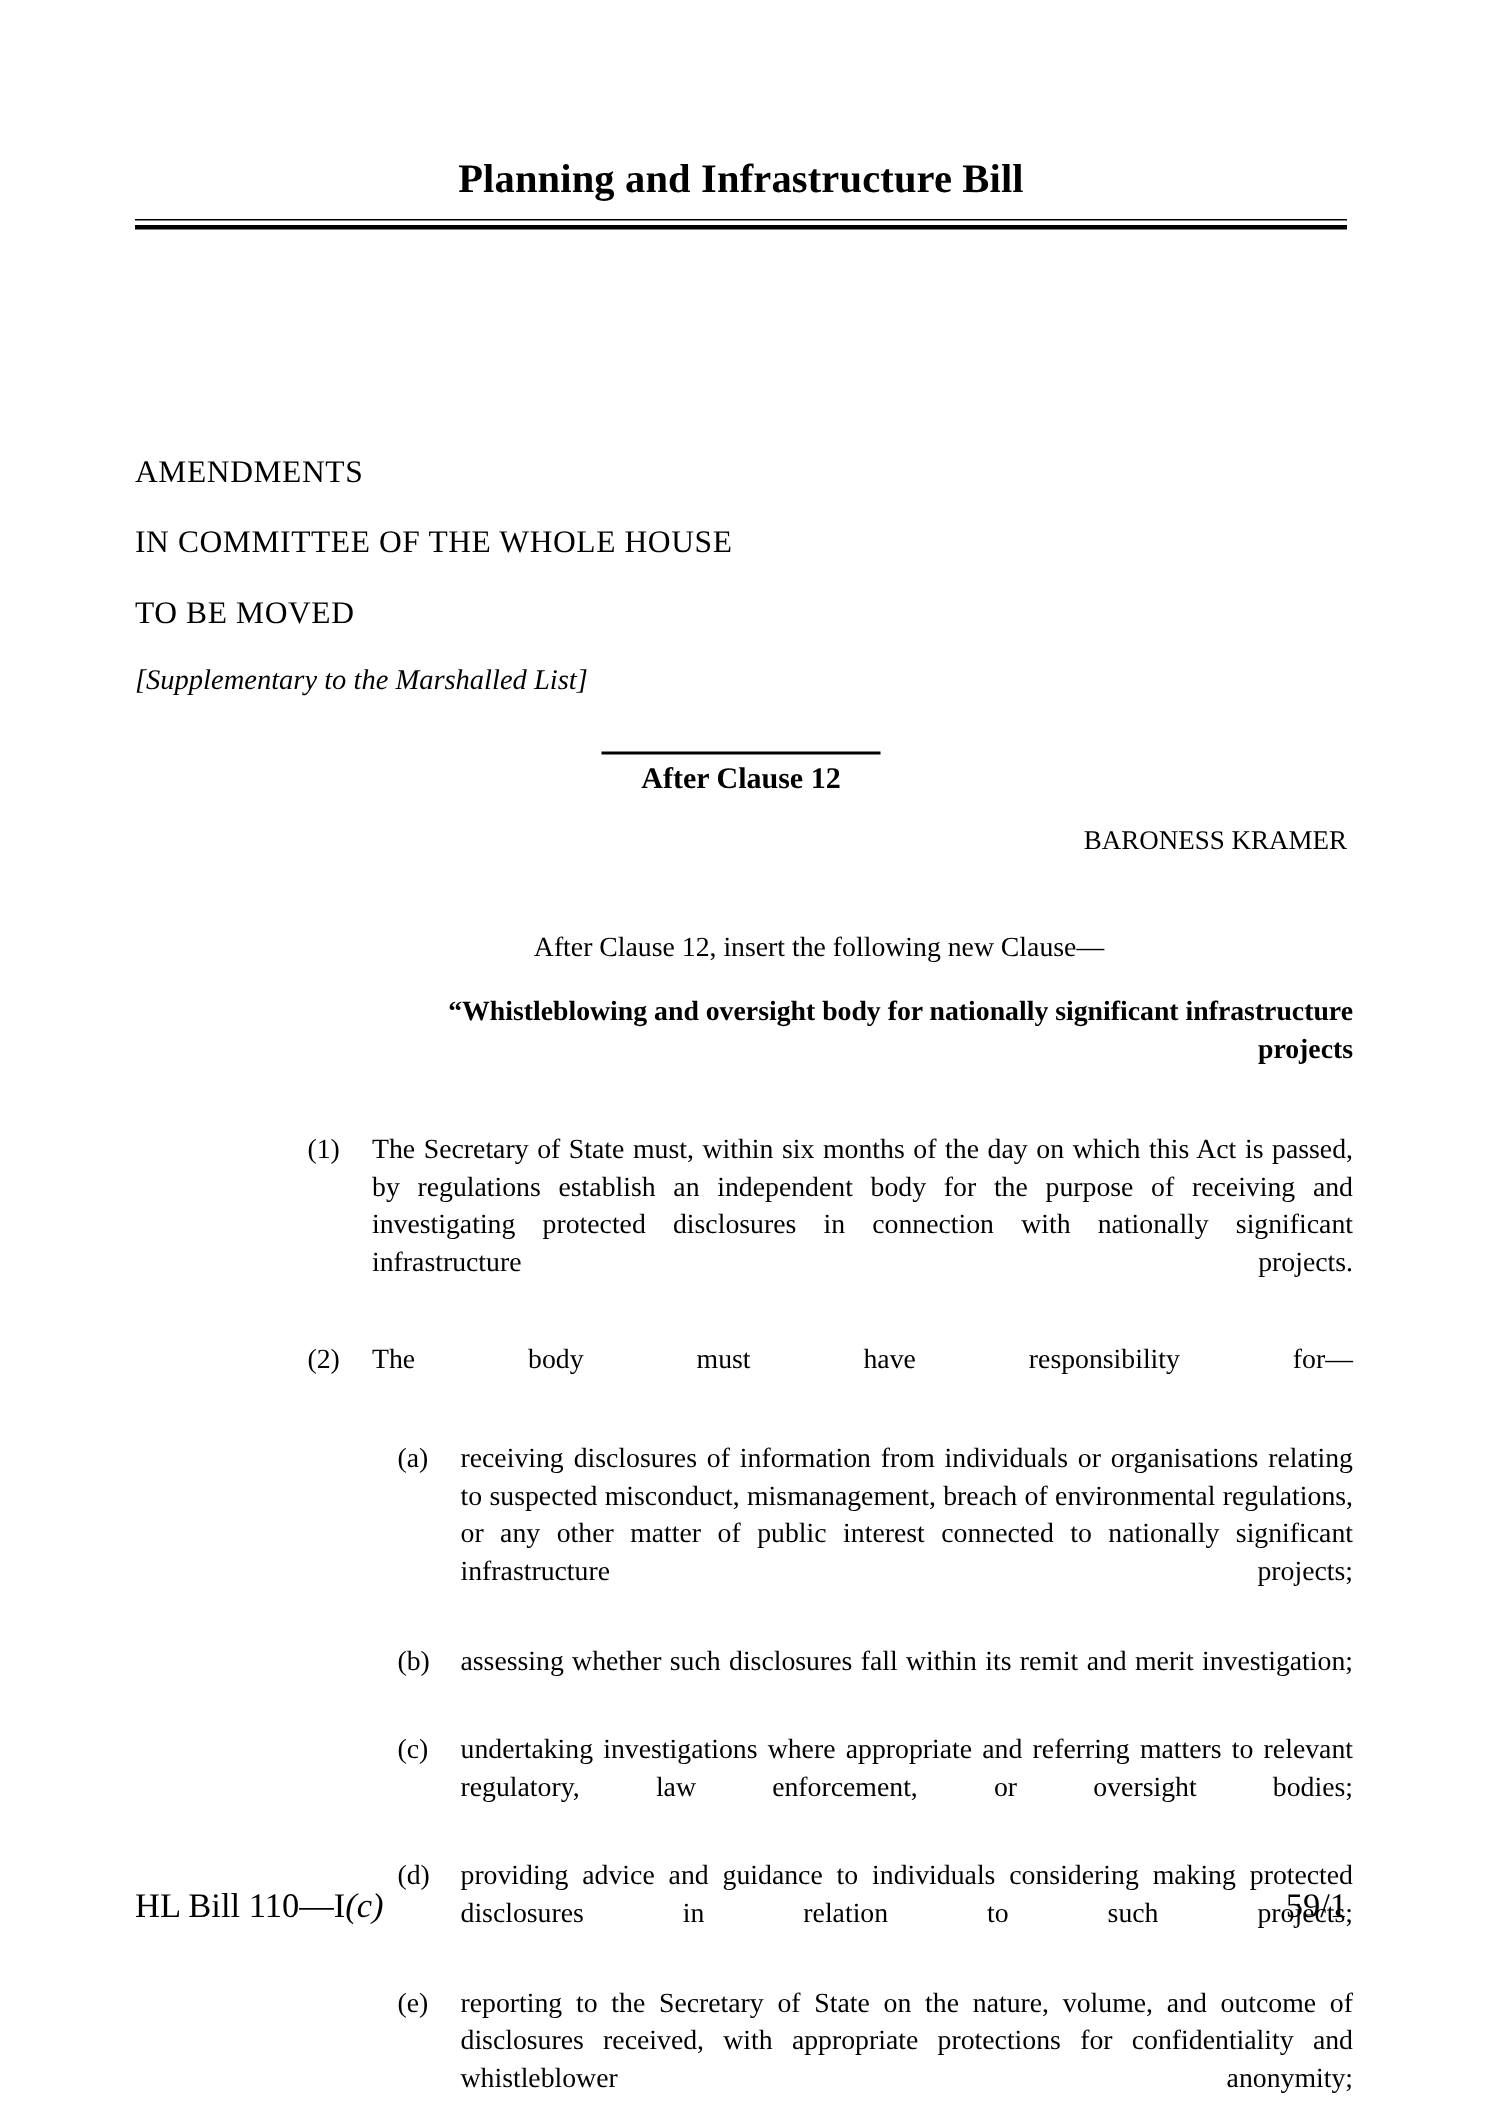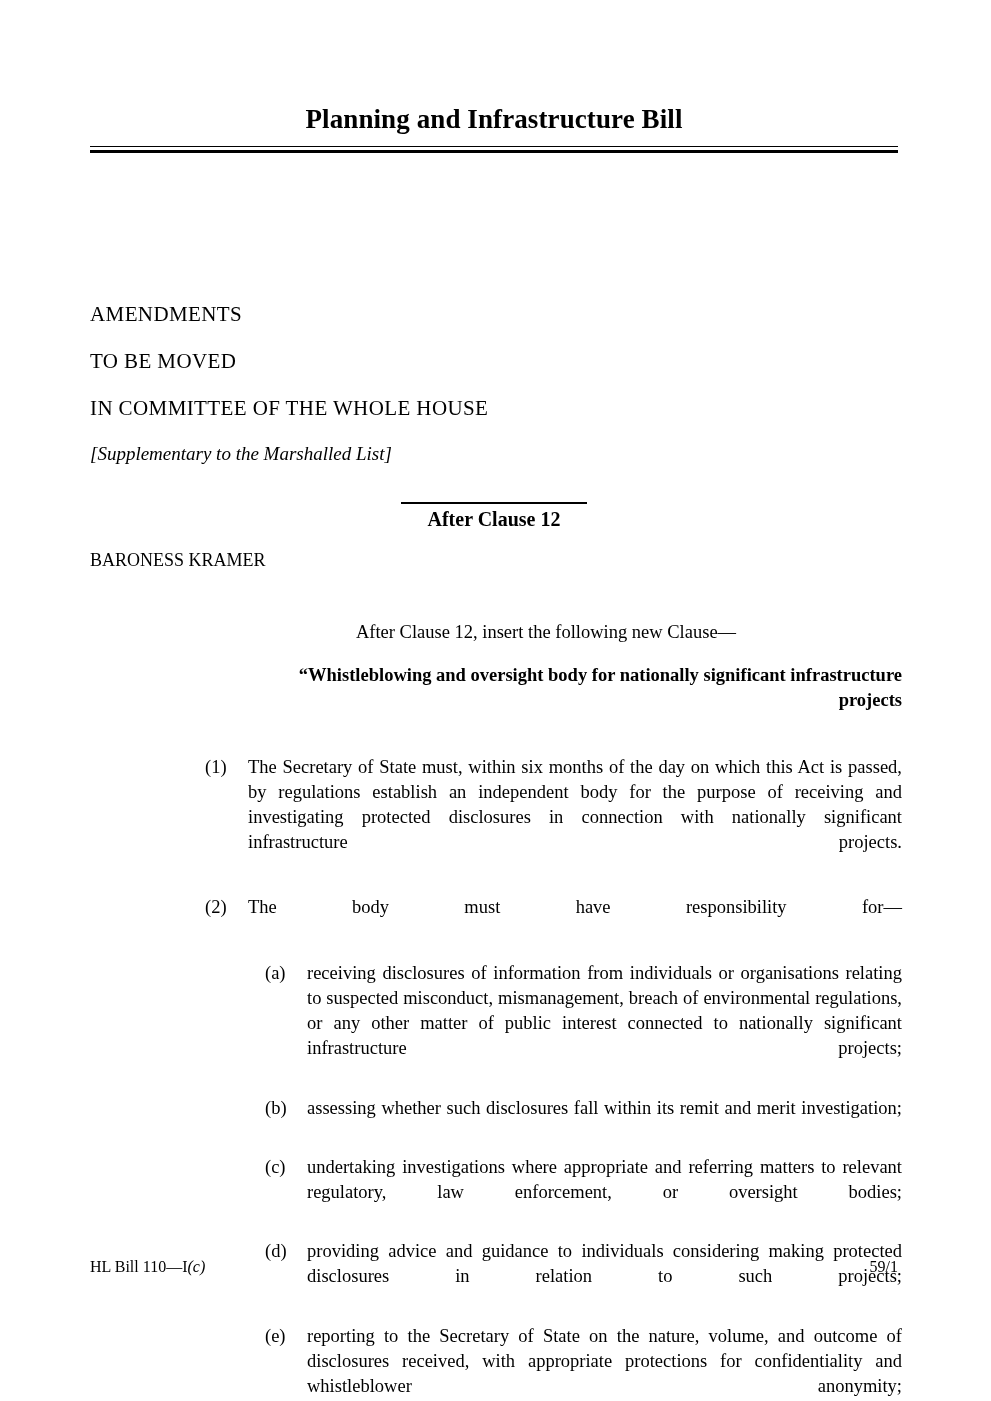--- a/index.html
+++ b/index.html
@@ -91,21 +91,21 @@
     width: 808px;
     text-align: center;
     font-size: 20px;
     font-weight: bold;
   }
   .sponsors {
     position: absolute;
     left: 90px;
     top: 550px;
     width: 808px;
-    text-align: left;
+    text-align: right;
     font-size: 18px;
     line-height: 1.17;
   }
 
   
   .body-block {
     position: absolute;
     left: 190px;
     top: 620px;
     width: 712px;
@@ -175,21 +175,21 @@
     display: inline-block;
     width: 100%;
   }
 
   
   .footer {
     position: absolute;
     left: 90px;
     top: 1258px;
     width: 808px;
-    font-size: 16px;
+    font-size: 23px;
     display: flex;
     justify-content: space-between;
     align-items: flex-end;
   }
   .footer .bill-ref i {
     font-style: italic;
   }
 </style>
 </head>
 <body>
@@ -199,22 +199,22 @@
   <div class="doc-title">Planning and Infrastructure Bill</div>
 
   <div class="title-rules">
     <div class="rule-thin"></div>
     <div class="rule-gap"></div>
     <div class="rule-thick"></div>
   </div>
 
   <div class="heading-block">
     <div class="heading-line">AMENDMENTS</div>
+    <div class="heading-line">IN COMMITTEE OF THE WHOLE HOUSE</div>
     <div class="heading-line">TO BE MOVED</div>
-    <div class="heading-line">IN COMMITTEE OF THE WHOLE HOUSE</div>
     <div class="supplementary">[Supplementary to the Marshalled List]</div>
     <div class="short-rule-wrap">
       <span class="short-rule"></span>
     </div>
   </div>
 
   <div class="clause-anchor">After Clause 12</div>
 
   <div class="sponsors">
     <div>BARONESS KRAMER</div>

